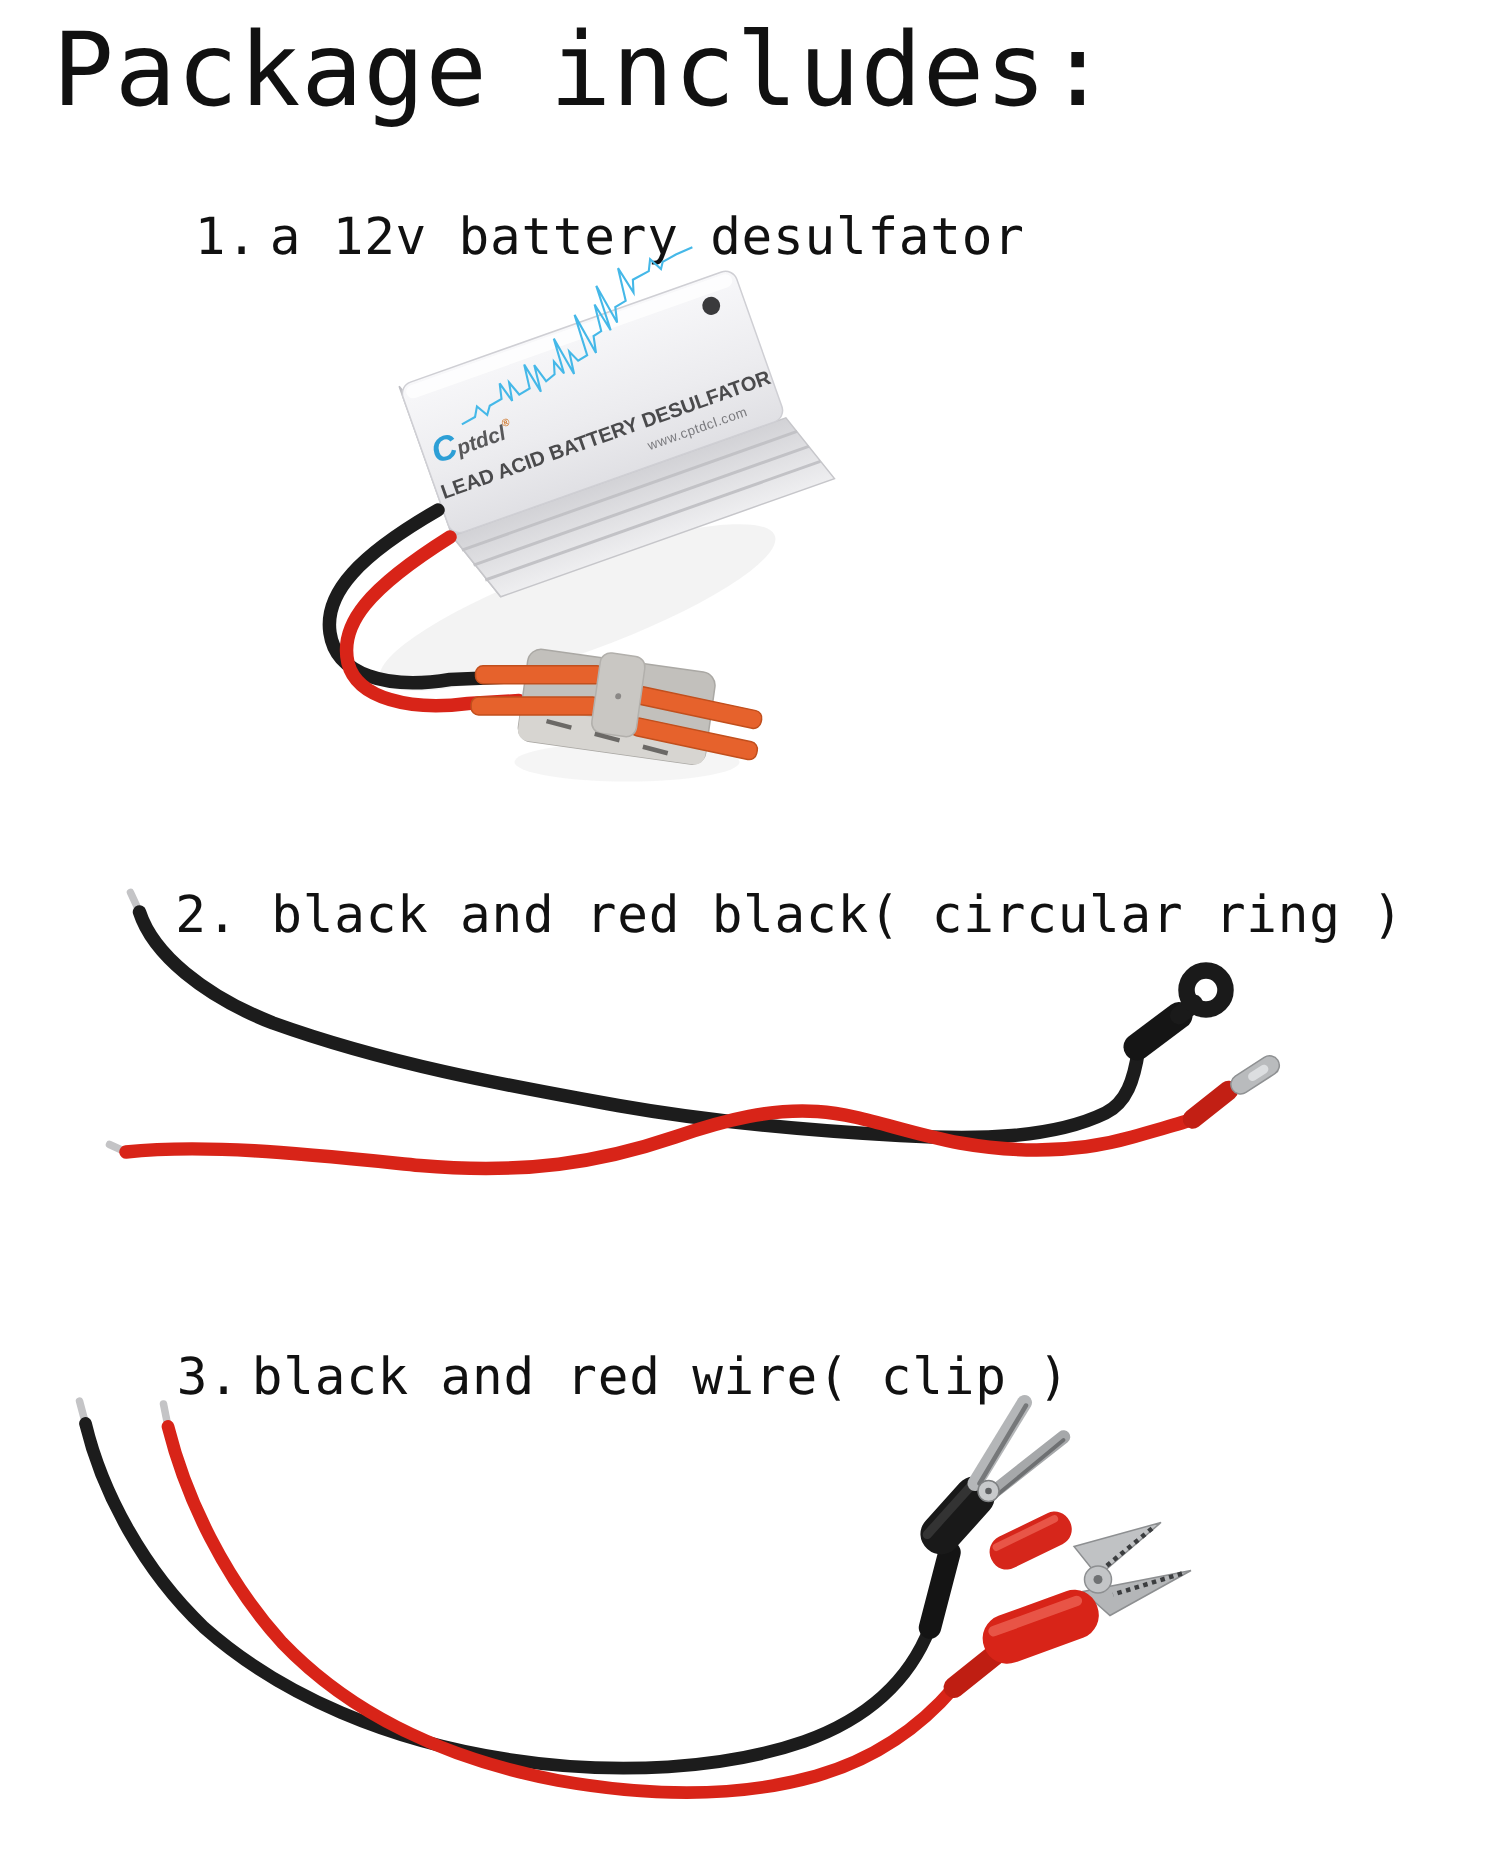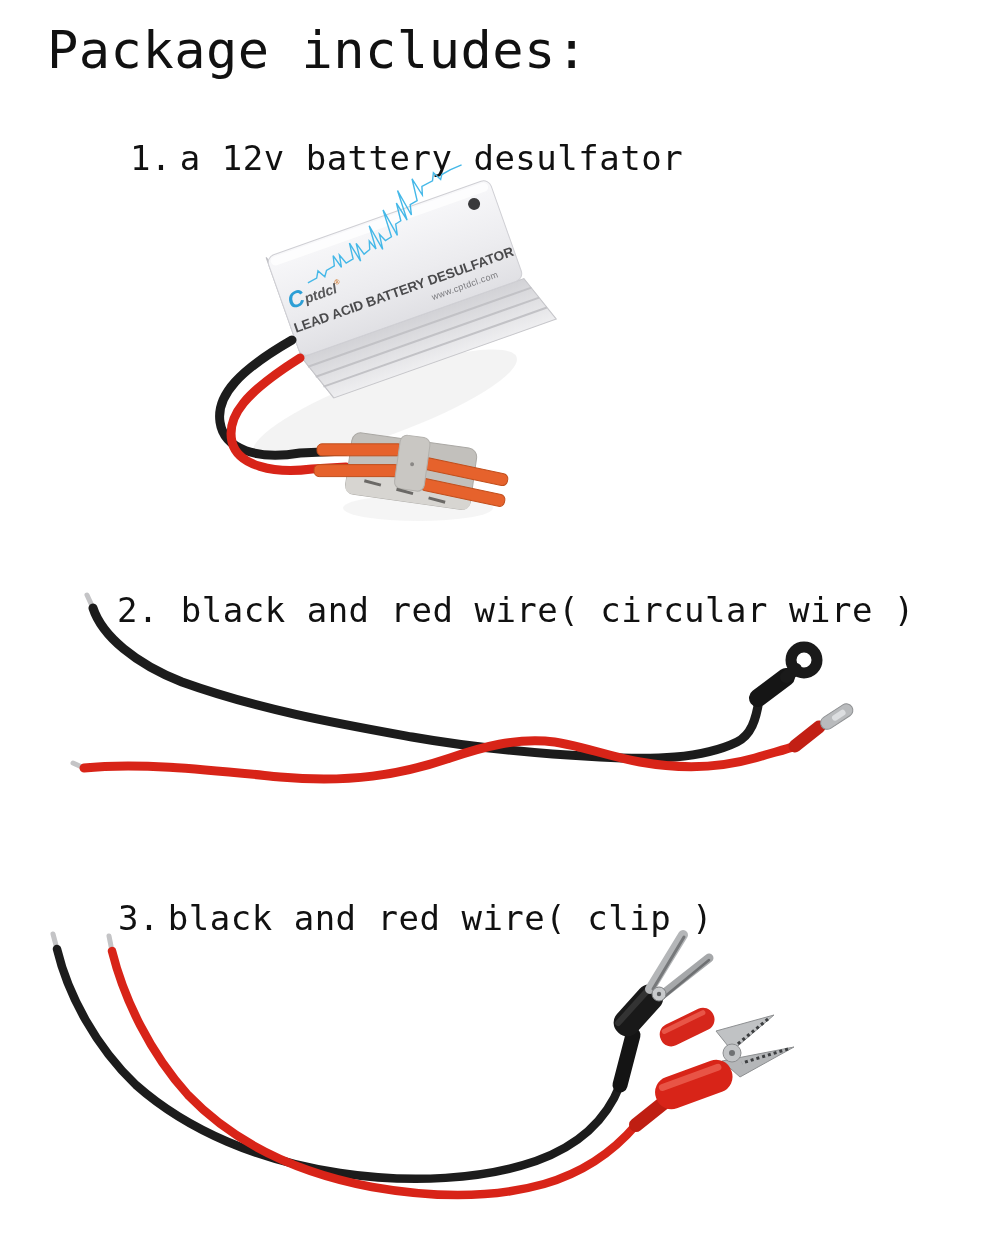--- a/index.html
+++ b/index.html
@@ -7,22 +7,22 @@
     --label-text:#4a4a4c; --device-body:#ededef; --device-side:#d6d6d9; --led:#3a3a3c;
     --wire-black:#1c1c1c; --wire-red:#d82418; --connector-gray:#c2c0bc; --lever-orange:#e6622c;
     --metal-silver:#c0c2c4;
   }
   html,body{margin:0;padding:0;overflow:hidden;}
   body{
     width:1000px;height:1239px;position:relative;background:var(--background);
     font-family:"DejaVu Sans Mono","Liberation Mono",monospace;color:var(--text);
   }
   .title{
-    position:absolute;left:35px;top:8px;font-size:52px;font-weight:normal;
-    letter-spacing:0.5px;margin:12px;white-space:pre;
+    position:absolute;left:35px;top:8px;font-size:68px;font-weight:normal;
+    letter-spacing:0.5px;margin:0;white-space:pre;
   }
   .item-heading{position:absolute;font-size:34px;letter-spacing:0.5px;white-space:pre;}
   .item-heading .lbl{display:inline-block;}
   #item1{left:46px;top:98px;}   #item1 .lbl{margin-left:8px;}
   #item2{left:33px;top:550px;}  #item2 .lbl{margin-left:22px;}
   #item3{left:34px;top:858px;}  #item3 .lbl{margin-left:8px;}
   svg.photo{position:absolute;display:block;}
   #photo1{left:180px;top:150px;}
   #photo2{left:40px;top:590px;}
   #photo3{left:20px;top:915px;}
@@ -93,21 +93,21 @@
         <rect x="242" y="305" width="86" height="12" rx="5" fill="var(--lever-orange)" stroke="#c14f1d" stroke-width="1" transform="rotate(4 242 311)"></rect>
         <rect x="242" y="326" width="86" height="12" rx="5" fill="var(--lever-orange)" stroke="#c14f1d" stroke-width="1" transform="rotate(4 242 332)"></rect>
       </g>
       <rect x="216" y="286" width="30" height="54" rx="7" fill="#c9c7c3" stroke="#b2b0ac" stroke-width="1"></rect>
       <circle cx="231" cy="314" r="2" fill="#8a8886"></circle>
       <path d="M186,337 l17,2 M219,341 l17,2 M252,345 l17,2" stroke="#6b6966" stroke-width="3" fill="none"></path>
     </g>
   </svg>
 
   <div class="item-heading" id="item2">
-    <span>2.</span><span class="lbl">black and red wire( circular wire )</span>
+    <span>2.</span><span class="lbl">black and red black( circular ring )</span>
   </div>
 
   <svg id="photo2" class="photo" width="920" height="240" viewBox="0 0 920 240">
     <line x1="53" y1="18" x2="47" y2="5" stroke="#c4c4c6" stroke-width="5" stroke-linecap="round"></line>
     <path d="M53,18 C62,46 96,74 142,92 C220,120 300,134 372,147 C440,159 505,164 560,167
              C612,170 662,169 697,152 C711,145 716,130 719,110" stroke="var(--wire-black)" stroke-width="9" fill="none" stroke-linecap="round"></path>
     <line x1="718" y1="108" x2="746" y2="87" stroke="#151515" stroke-width="18" stroke-linecap="round"></line>
     <line x1="746" y1="87" x2="756" y2="79" stroke="#1a1a1a" stroke-width="12" stroke-linecap="round"></line>
     <circle cx="764" cy="70" r="13" fill="none" stroke="#1a1a1a" stroke-width="11"></circle>
 

